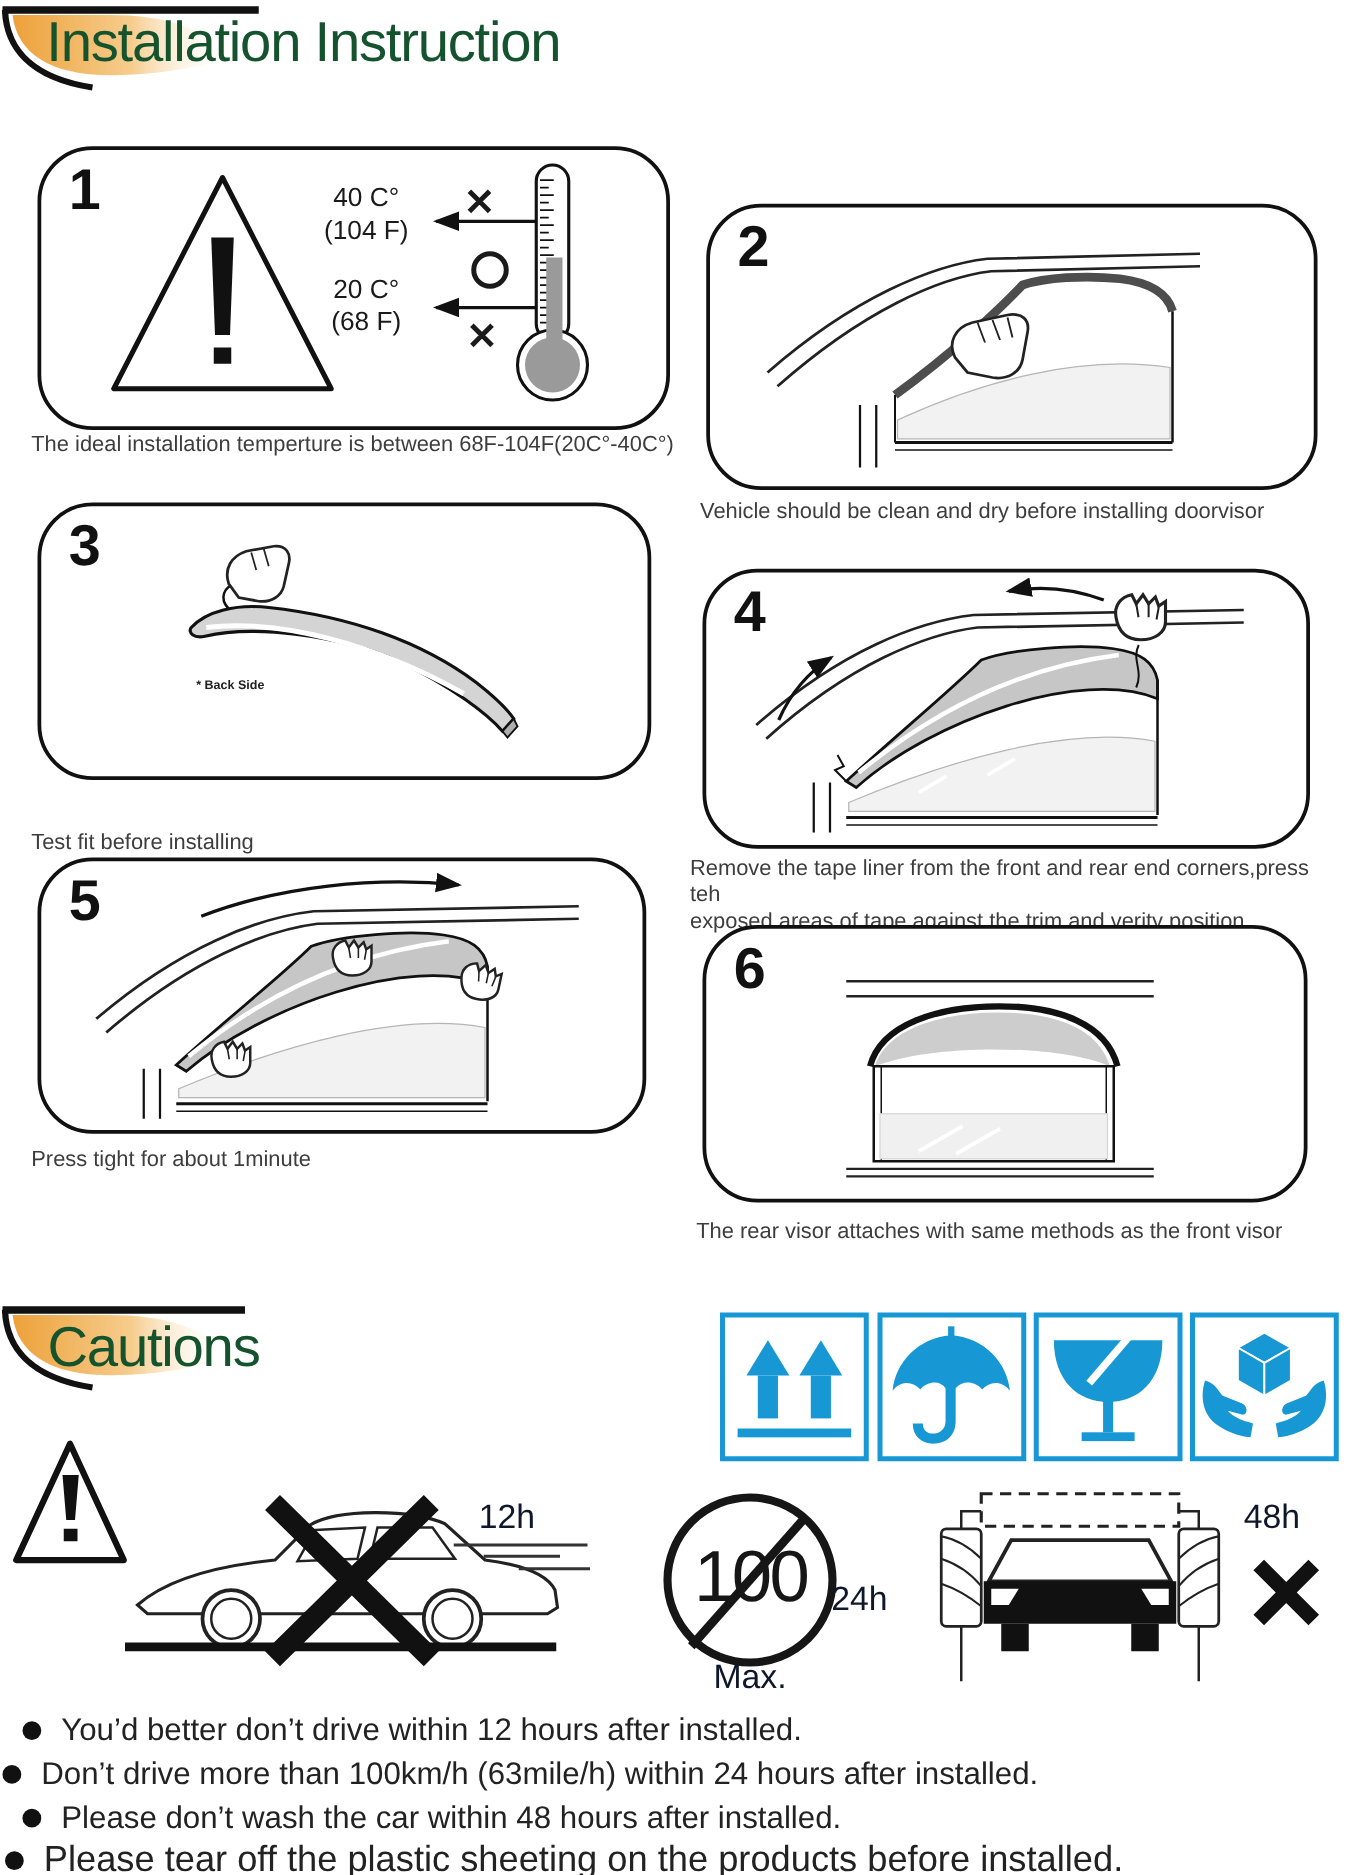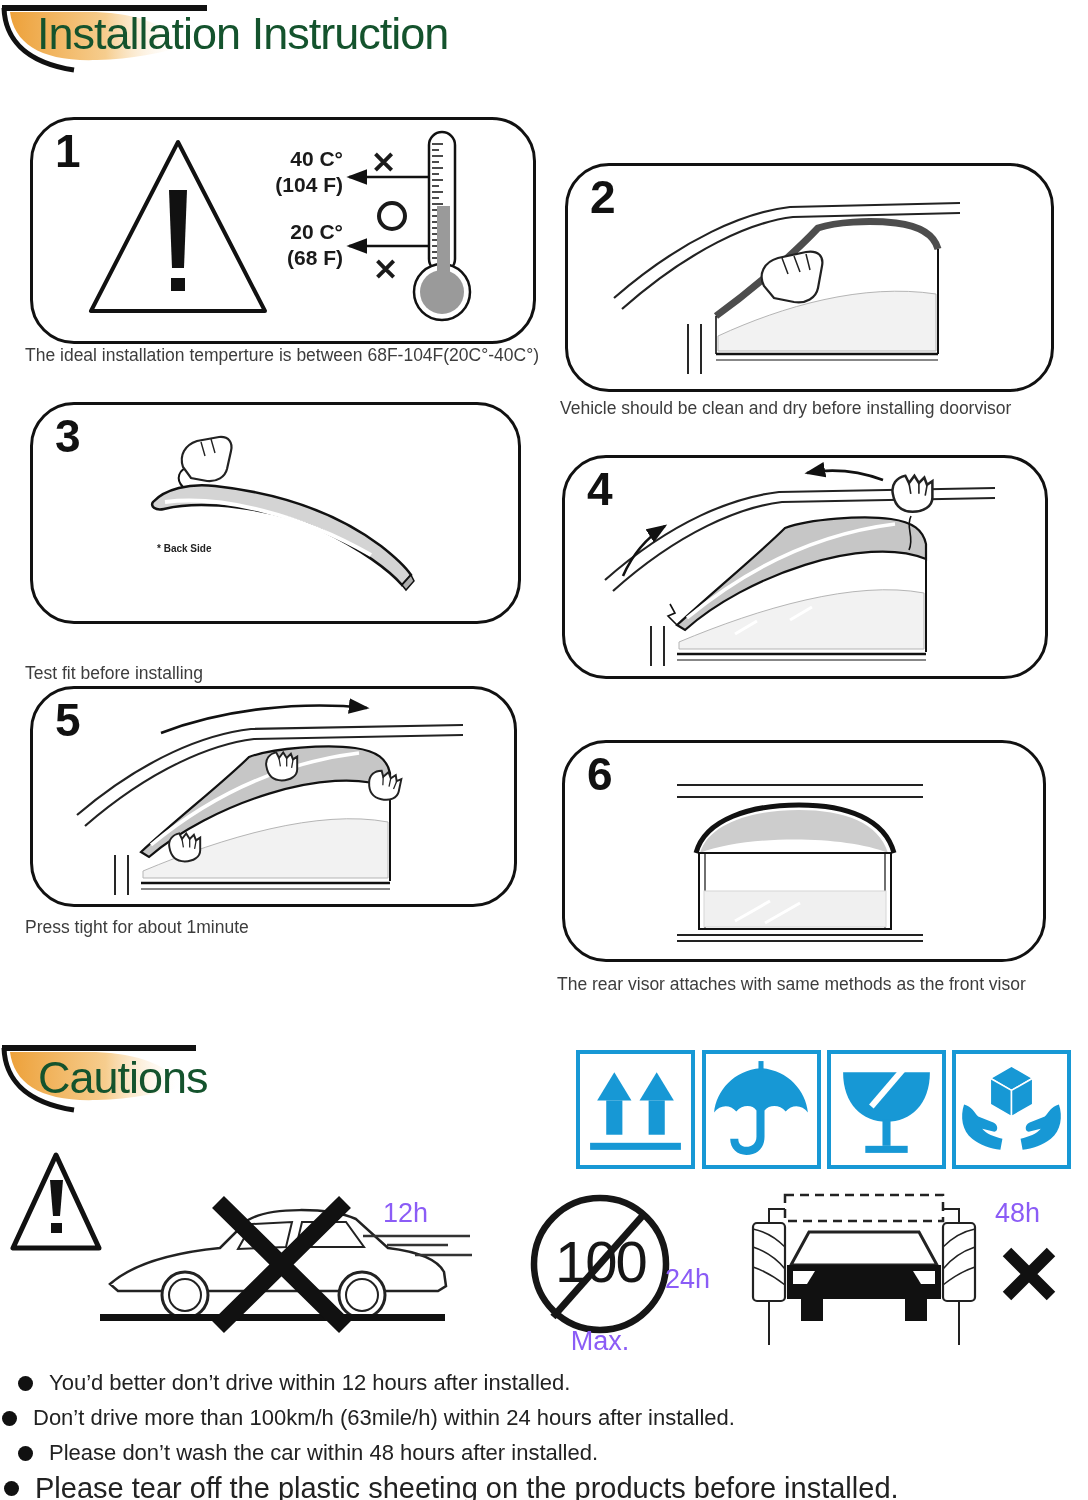--- a/index.html
+++ b/index.html
@@ -9,32 +9,32 @@
   
   .swoosh{position:absolute;left:0;width:215px;height:80px;}
   .big-title{position:absolute;font-size:45px;letter-spacing:-1px;color:#14532d;white-space:nowrap;}
   .style-title{position:absolute;font-size:44px;font-weight:bold;letter-spacing:-1px;color:#0c0c0c;white-space:nowrap;}
   
   .panel{position:absolute;border:3.5px solid #111;border-radius:44px;background:#fff;}
   .panel svg{position:absolute;left:0;top:0;}
   .stepnum{position:absolute;left:22px;top:4px;font-size:46px;font-weight:bold;color:#111;}
   .cap{position:absolute;font-size:17.5px;color:#3d3d3d;line-height:21px;}
   
-  .temp{position:absolute;width:100px;text-align:right;font-size:21px;font-weight:bold;color:#1a1a1a;line-height:26px;}
+  .temp{position:absolute;width:100px;text-align:center;font-size:21px;font-weight:normal;color:#1a1a1a;line-height:26px;}
   .xmark{position:absolute;font-size:30px;font-weight:bold;color:#1a1a1a;line-height:1;}
   .ocircle{position:absolute;width:22px;height:22px;border:4px solid #1a1a1a;border-radius:50%;}
   .backside{position:absolute;font-size:10px;font-weight:bold;color:#222;text-align:right;}
   
   .hicon{position:absolute;width:119px;height:119px;border:4.5px solid #1798d5;box-sizing:border-box;background:#fff;}
   .hicon svg{width:100%;height:100%;}
-  .tlabel{position:absolute;font-size:27px;color:#8b5cf6;white-space:nowrap;}
+  .tlabel{position:absolute;font-size:27px;color:#0f172a;white-space:nowrap;}
   .bullets{position:absolute;left:0;top:1362px;width:1088px;}
   .brow{position:absolute;display:flex;align-items:center;color:#222;}
   .bdot{width:15px;height:15px;border-radius:50%;background:#111;margin-right:16px;flex:none;}
-  .btext{font-size:22px;white-space:nowrap;}
+  .btext{font-size:25px;white-space:nowrap;}
   .big100{position:absolute;text-align:center;font-size:58px;color:#161616;letter-spacing:-2px;}
 </style>
 </head>
 <body>
 
 <div class="sheet">
 
   <svg width="0" height="0" style="position:absolute" aria-hidden="true">
     <defs>
       <linearGradient id="og" x1="0" y1="0" x2="1" y2="0">
@@ -141,20 +141,24 @@
       </g>
       <path d="M112,167 l-9,-9 l7,-3 l-5,-9" stroke="#111" stroke-width="1.6" fill="none"></path>
       <path d="M361,86 L361,194" stroke="#111" stroke-width="2" fill="none"></path>
       <path d="M112,196 H361" stroke="#111" stroke-width="2.4" fill="none"></path>
       <path d="M112,202 H361" stroke="#111" stroke-width="1.2" fill="none"></path>
       <path d="M86,168 V208 M99,168 V208" stroke="#111" stroke-width="1.8" fill="none"></path>
       <path d="M346,58 C340,70 350,78 344,92" stroke="#111" stroke-width="1.6" fill="none"></path>
       <use href="#hand-glyph" transform="translate(326,16) scale(0.9)"></use>
     </svg>
     <div class="stepnum">4</div>
+  </div>
+  <div class="cap" style="left:552px;top:684px;width:505px">
+    <div>Remove the tape liner from the front and rear end corners,press teh</div>
+    <div>exposed areas of tape against the trim and verity position</div>
   </div>
 
   <div class="panel" style="left:30px;top:686px;width:481px;height:215px">
     <svg width="474" height="208" viewBox="0 0 474 208">
       <path d="M44,126 C112,68 174,45 218,40 L430,36" stroke="#222" stroke-width="2.2" fill="none"></path>
       <path d="M52,137 C119,79 180,55 221,50 L430,46" stroke="#222" stroke-width="2.2" fill="none"></path>
       <path d="M128,44 C190,20 268,12 334,19" stroke="#111" stroke-width="2.6" fill="none" marker-end="url(#arrow-head)"></path>
       <path d="M110,189 L355,189 L355,133 C286,120 191,148 110,182 Z" fill="#f2f2f2" stroke="#b5b5b5" stroke-width="1"></path>
       <g>
         <path d="M108,163 C146,128 192,92 216,68 C240,59 294,55 322,59 C344,62 354,70 357,84 L357,99 C296,74 176,116 116,168 Z" fill="#c6c6c6" stroke="#111" stroke-width="2.2"></path>

